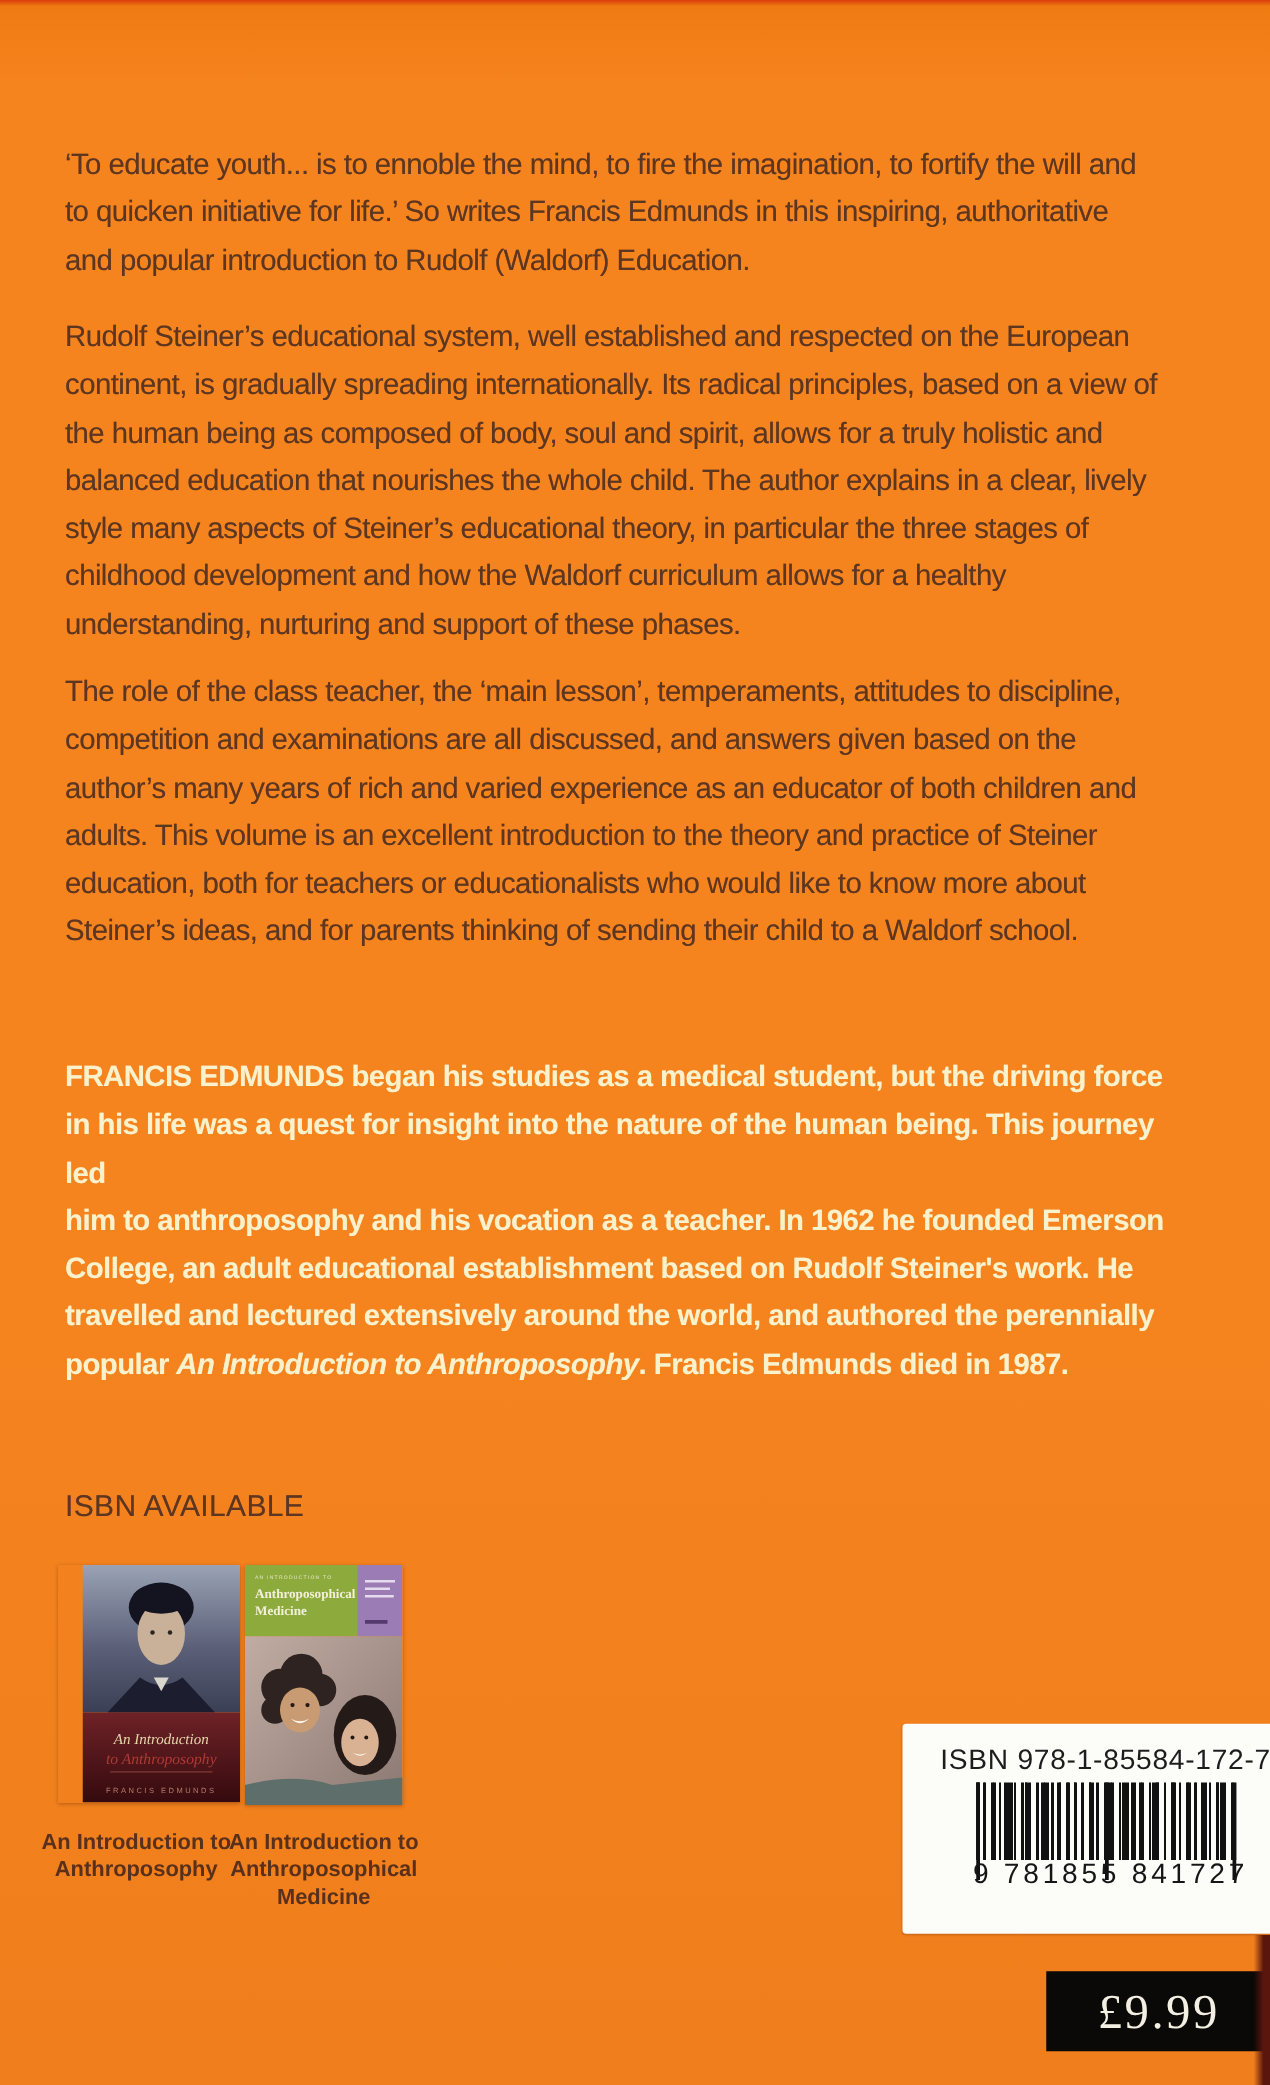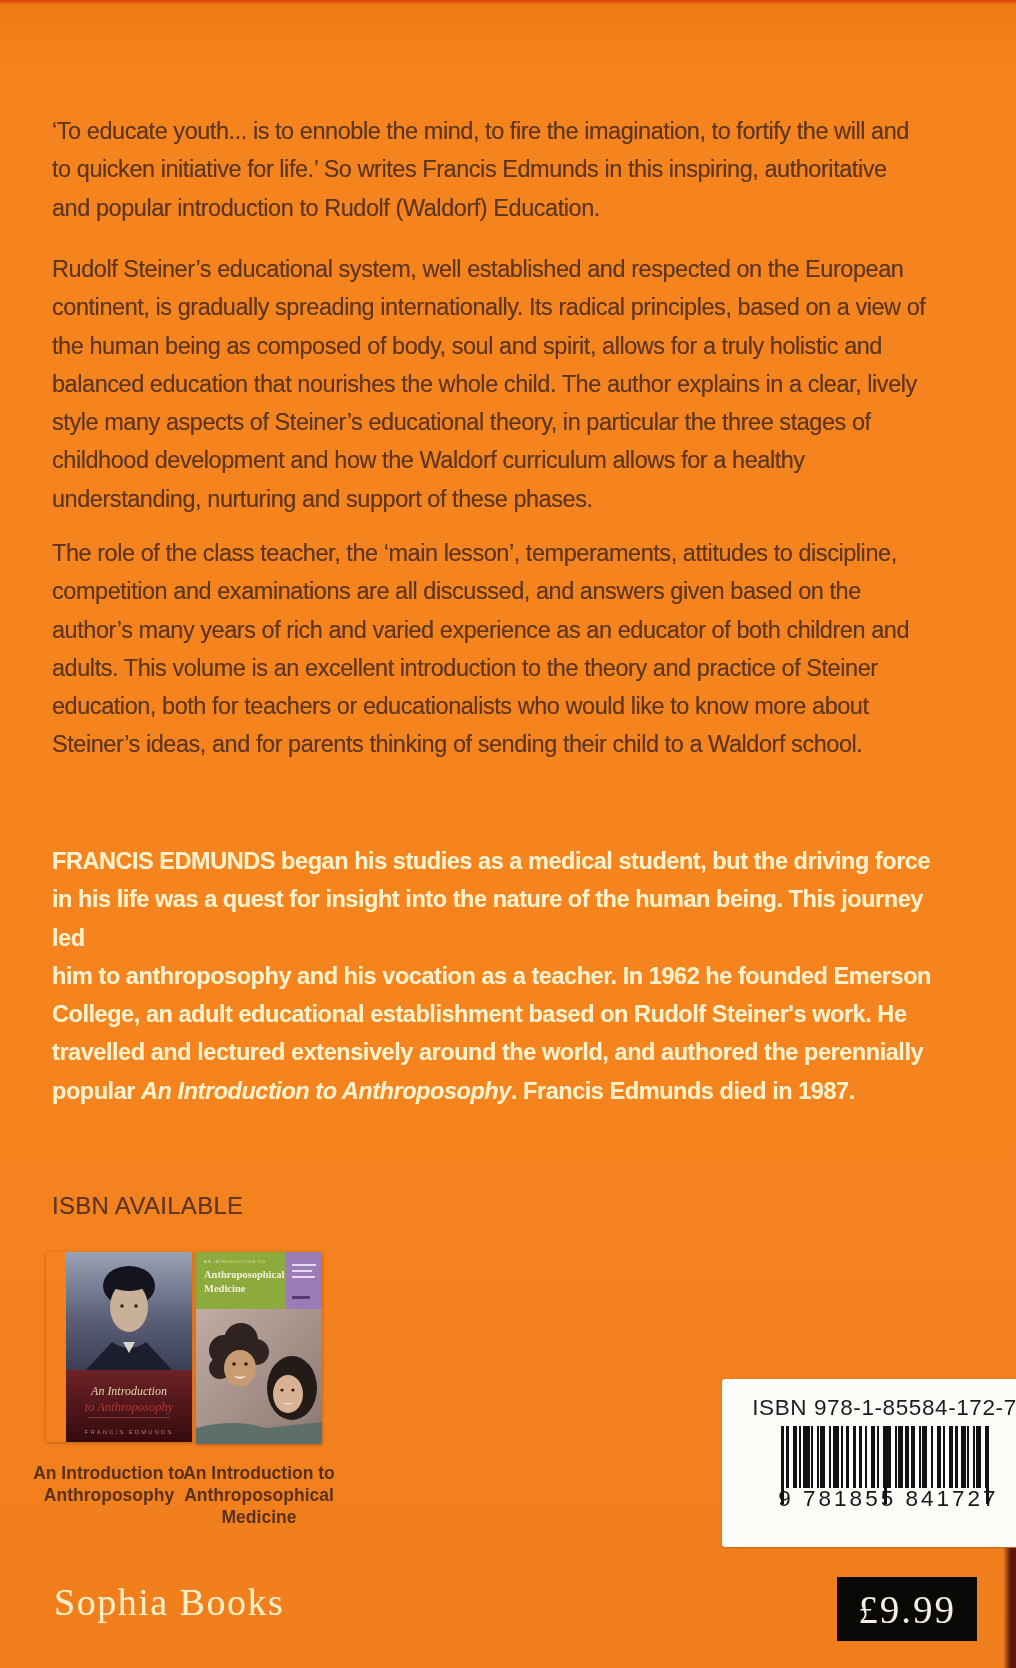--- a/index.html
+++ b/index.html
@@ -69,21 +69,21 @@
     background:transparent;
     text-align:right;
   }
   .publisher{
     position:absolute;left:54px;top:1580px;margin:0;
     font-family:"Liberation Serif","DejaVu Serif",serif;
     font-size:38px;font-weight:400;color:#f8efc4;letter-spacing:1.5px;
     text-shadow:0 0 1px rgba(248,239,196,.5);
   }
   .price-tag{
-    position:absolute;left:837px;top:1577px;width:140px;height:64px;
+    position:absolute;left:837px;top:1577px;width:180px;height:64px;
     background:#0b0907;color:#f3efe2;
     display:flex;align-items:center;justify-content:center;
     font-family:"Liberation Serif","DejaVu Serif",serif;
     font-size:39px;letter-spacing:2px;
   }
 </style>
 </head>
 <body>
 
 <div class="canvas">
@@ -192,21 +192,20 @@
     <p class="isbn-label">ISBN 978-1-85584-172-7</p>
     <div class="barcode">
       <div class="bars"></div>
       <span class="guard g-left"></span>
       <span class="guard g-mid"></span>
       <span class="guard g-right"></span>
       <div class="barcode-digits">9 781855 841727</div>
     </div>
   </div>
 
-  <p class="publisher">Sophia Books</p>
 
   <div class="price-tag">
     <span>£9.99</span>
   </div>
 
   <div class="scan-right-edge"></div>
 
 </div>
 
 </body></html>

